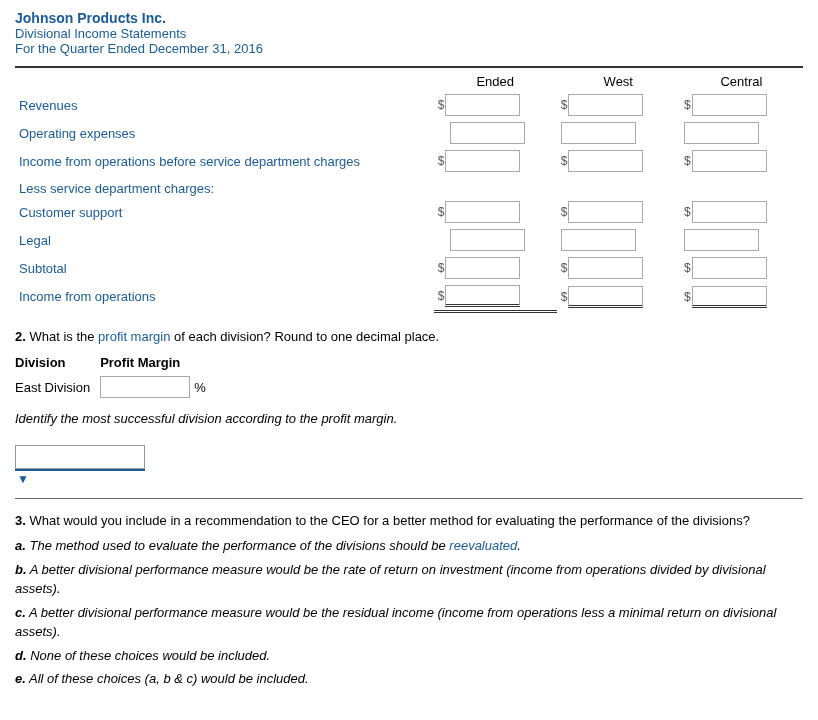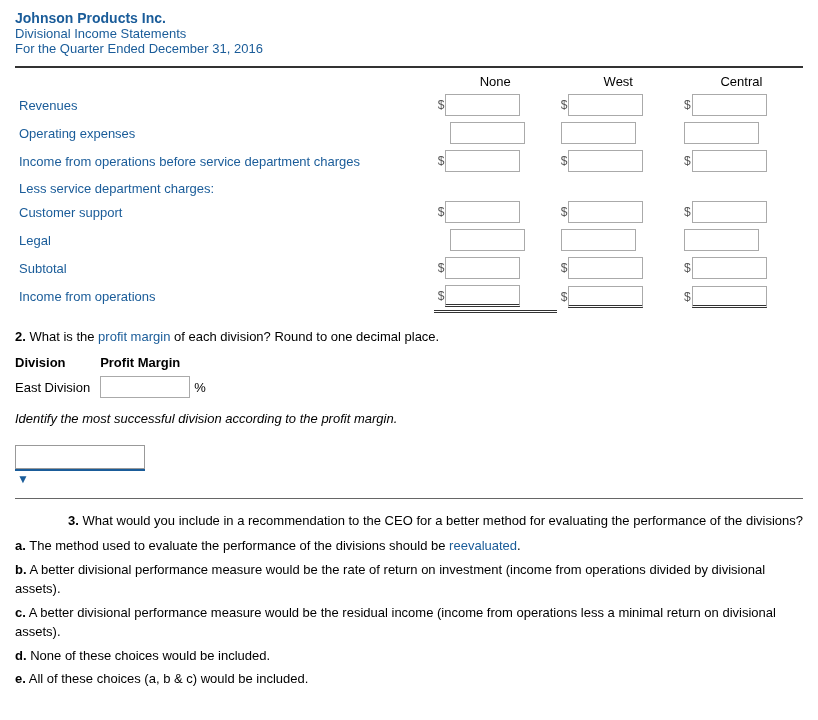--- a/index.html
+++ b/index.html
@@ -130,25 +130,25 @@
       font-size: 12px;
       color: #1a5c99;
     }
     
     .section3 {
       margin-top: 14px;
       font-size: 13px;
     }
     .section3 .question {
       margin-bottom: 8px;
-      text-align: right;
     }
     .section3 .option {
       margin-bottom: 4px;
       line-height: 1.5;
+      font-style: italic;
     }
     .highlight-blue { color: #1a5c99; }
     .bold { font-weight: bold; }
     .section-num { font-weight: bold; }
     .border-bottom-section {
       border-bottom: 1px solid #666;
       margin: 8px 0;
     }
     .sub-header-row td {
       padding-top: 6px;
@@ -163,21 +163,21 @@
   <div>Divisional Income Statements</div>
   <div>For the Quarter Ended December 31, 2016</div>
 </div>
 
 <hr class="divider-top">
 
 <table class="income-table">
   <thead>
     <tr>
       <td class="label-col"></td>
-      <th>None</th>
+      <th>Ended</th>
       <th>West</th>
       <th>Central</th>
     </tr>
   </thead>
   <tbody>
 
     <tr>
       <td class="label-col row-label">Revenues</td>
       <td class="input-cell">
         <div class="input-wrapper">

